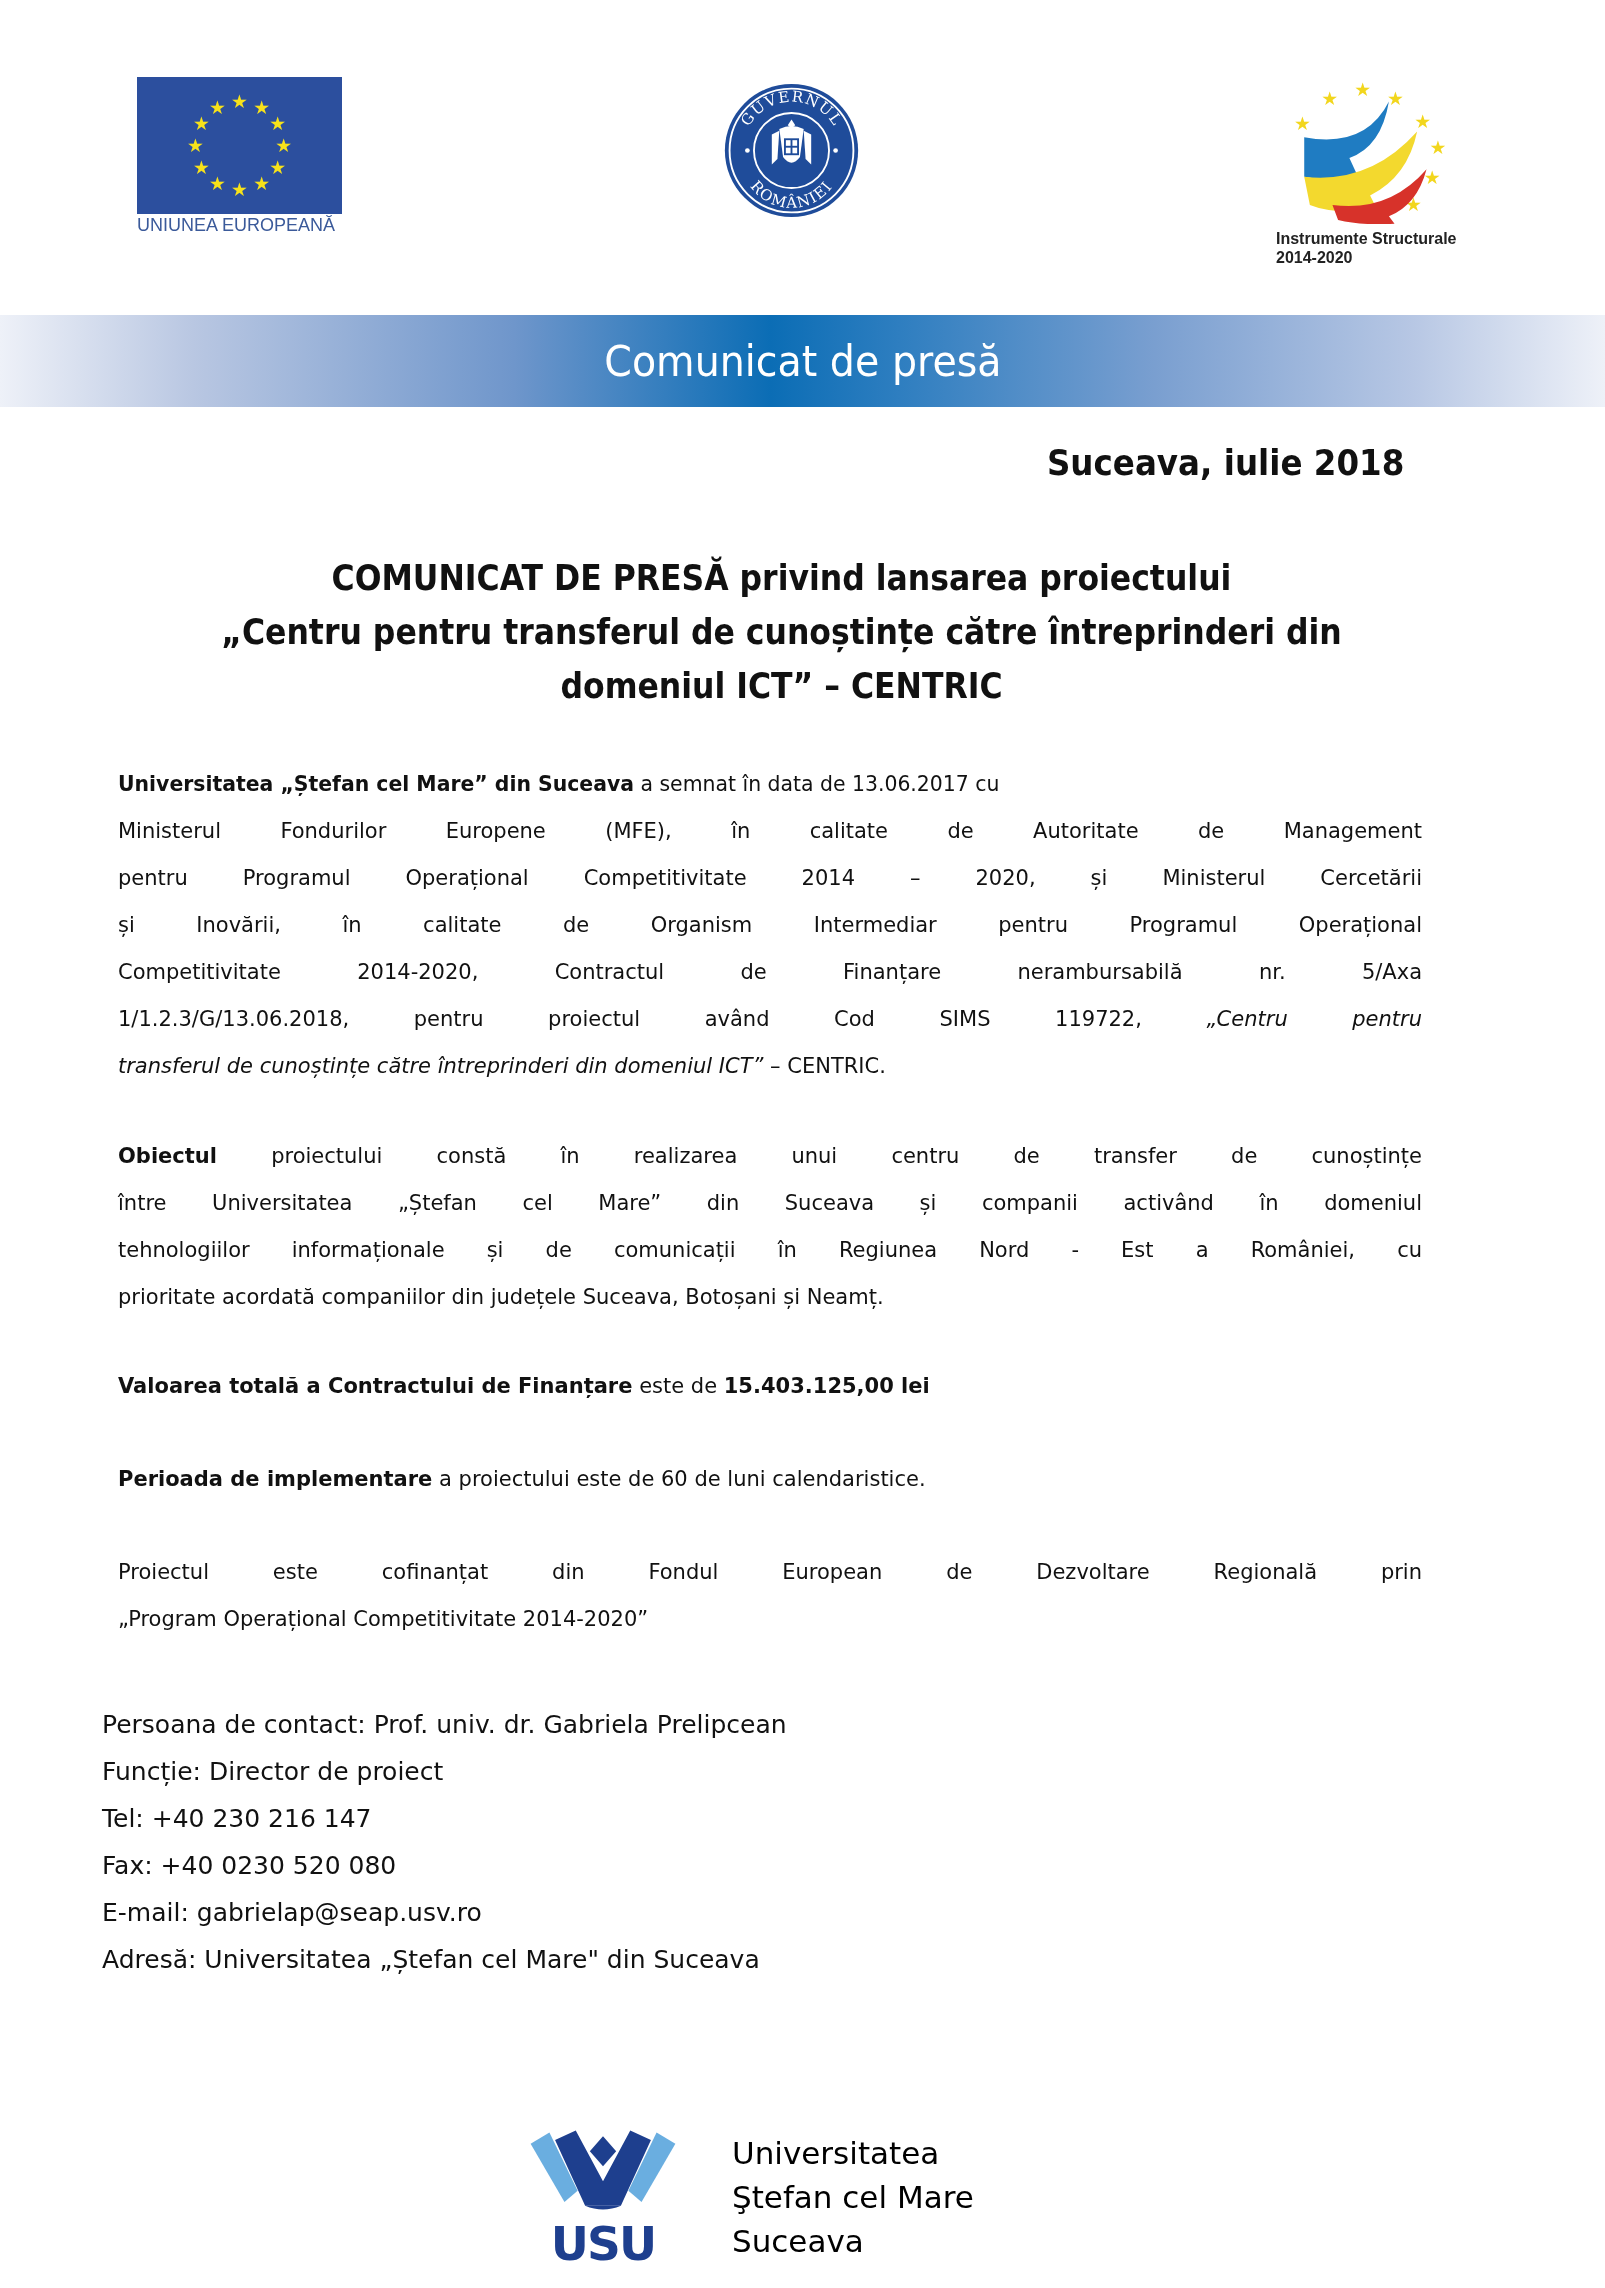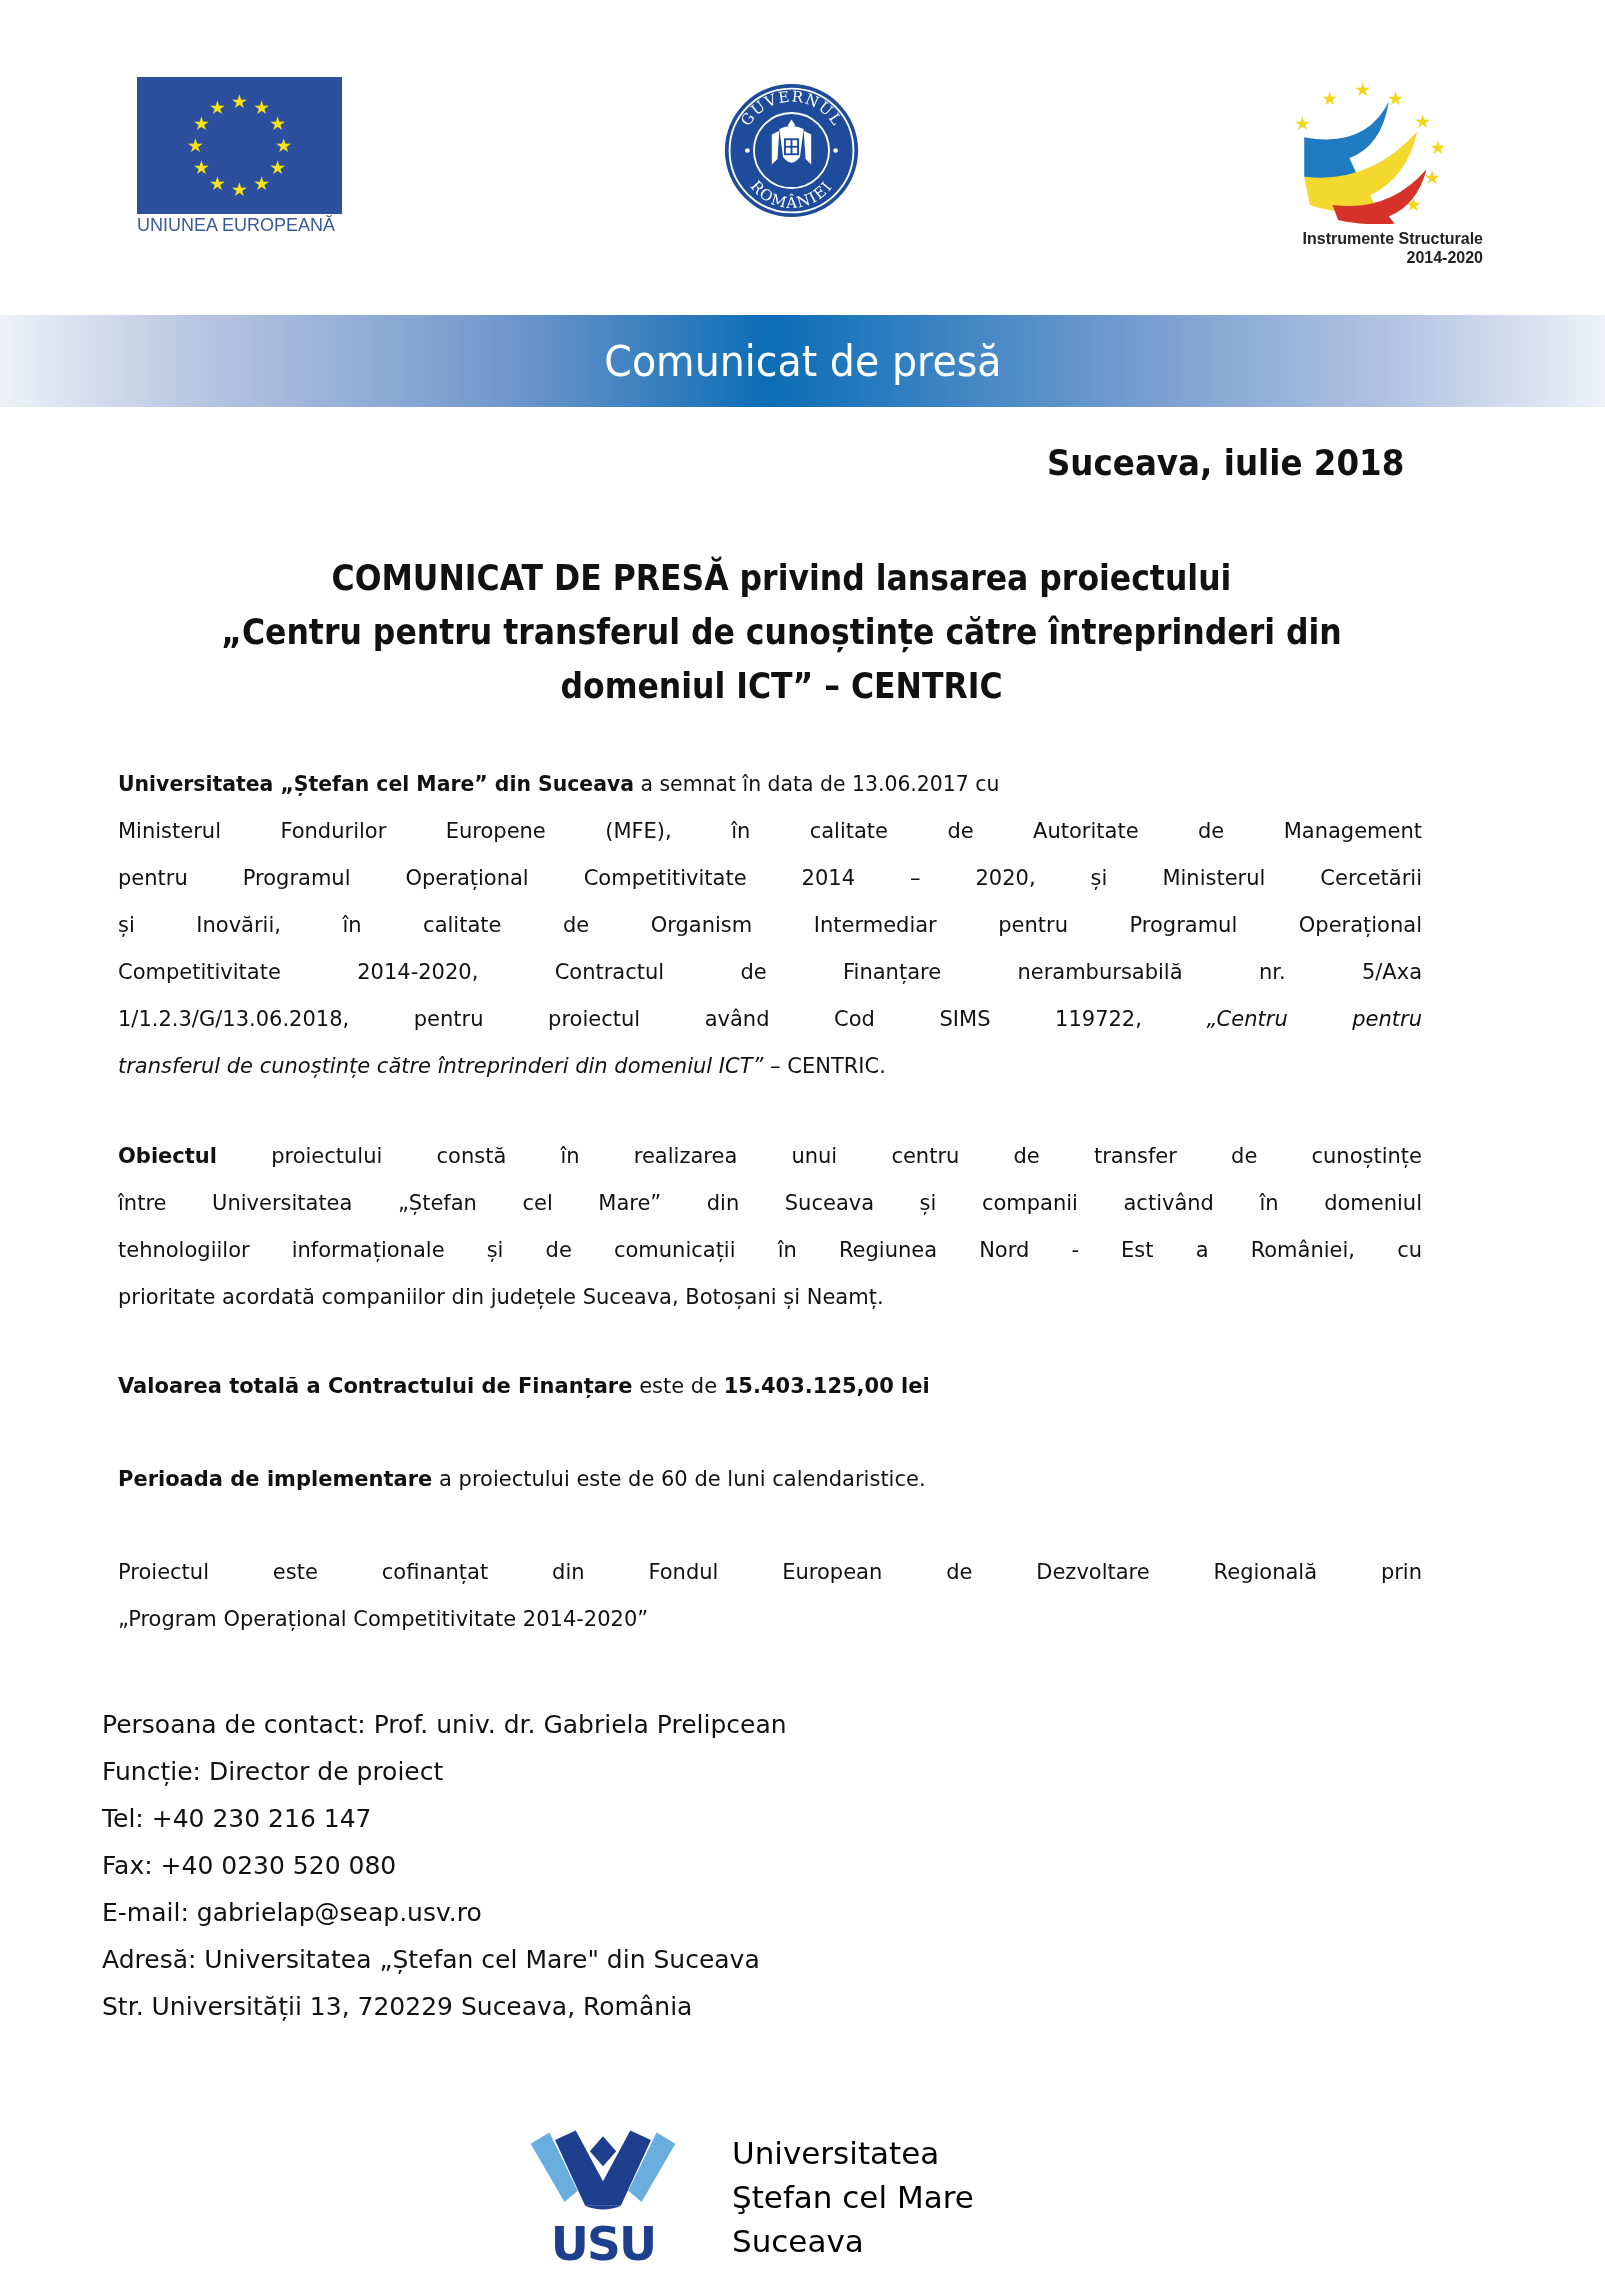--- a/index.html
+++ b/index.html
@@ -9,21 +9,21 @@
   .logo { position: absolute; }
   #eu-logo { left: 137px; top: 77px; width: 207px; height: 169px; }
   #eu-flag { width: 205px; height: 137px; background: #2c4f9e; position: relative; }
   #eu-flag svg { position: absolute; left: 0; top: 0; }
   #eu-caption { margin-top: 1px; font-family: "Liberation Sans", sans-serif; font-size: 18px;
                 color: #3b5a9a; letter-spacing: 0px; white-space: nowrap; }
 
   #gov-logo { left: 723px; top: 82px; width: 137px; height: 137px; }
 
   #is-logo { left: 1276px; top: 73px; width: 207px; height: 198px; }
-  #is-caption { position: absolute; left: 0; top: 156px; width: 207px; text-align: right;
+  #is-caption { position: absolute; left: 0; top: 156px; width: 207px; text-align: left;
                 font-family: "Liberation Sans", sans-serif; font-weight: bold; font-size: 16px;
                 line-height: 19px; color: #222; }
 
   #banner { position: absolute; left: 0; top: 315px; width: 1605px; height: 92px;
             background: linear-gradient(to right, #eef1f8 0%, #b9c7e2 12%, #6f96cb 32%, #0b6db5 48%, #2e7ec0 56%, #7a9fd0 72%, #b7c7e4 88%, #eef1f8 100%);
             display: flex; align-items: center; justify-content: center; }
   #banner-title { color: #ffffff; font-family: "DejaVu Sans", sans-serif; font-size: 43px;
                   letter-spacing: 0px; transform: scaleX(0.92); }
 
   #dateline { position: absolute; right: 201px; top: 443px; font-size: 35px; font-weight: bold;
@@ -178,21 +178,20 @@
   <span class="ln last">„Program Operațional Competitivitate 2014-2020”</span>
 </div>
 
 <div id="contact">
   <div>Persoana de contact: Prof. univ. dr. Gabriela Prelipcean</div>
   <div>Funcție: Director de proiect</div>
   <div>Tel: +40 230 216 147</div>
   <div>Fax: +40 0230 520 080</div>
   <div><span>E-mail: </span><span>gabrielap@seap.usv.ro</span></div>
   <div>Adresă: Universitatea „Ștefan cel Mare" din Suceava</div>
-  <div>Str. Universității 13, 720229 Suceava, România</div>
 </div>
 
 <div id="usv-logo">
   <svg width="160" height="141" viewBox="0 0 170 150">
 
     <path d="M8 22 L28 10 L58 72 L44 84 Z" fill="#6aaee0"></path>
     <path d="M162 22 L142 10 L112 72 L126 84 Z" fill="#6aaee0"></path>
 
     <path d="M34 18 L56 8 L85 62 L114 8 L136 18 L104 88 L66 88 Z" fill="#1e3f8e"></path>
     <path d="M85 14 L99 30 L85 46 L71 30 Z" fill="#1e3f8e"></path>

